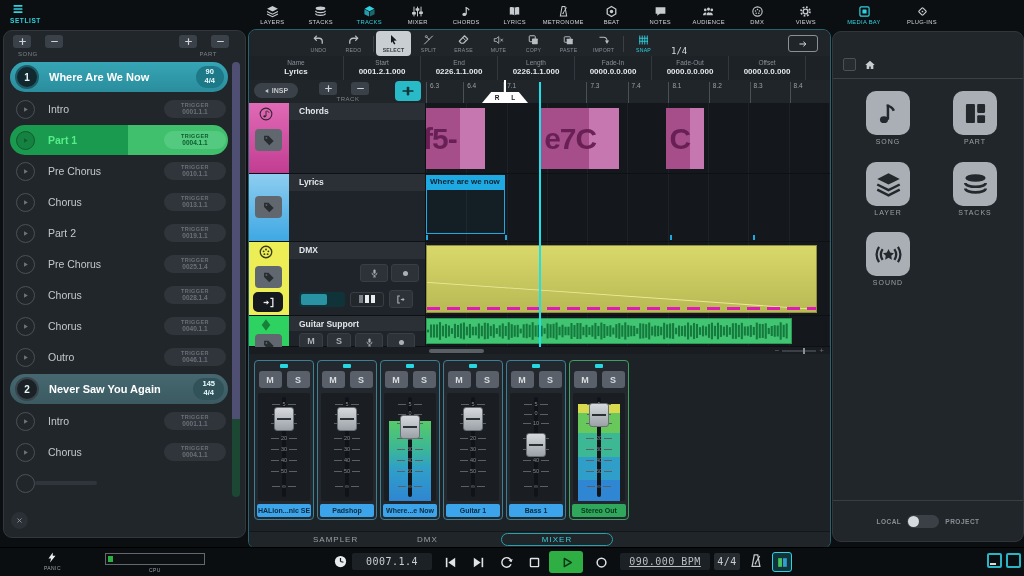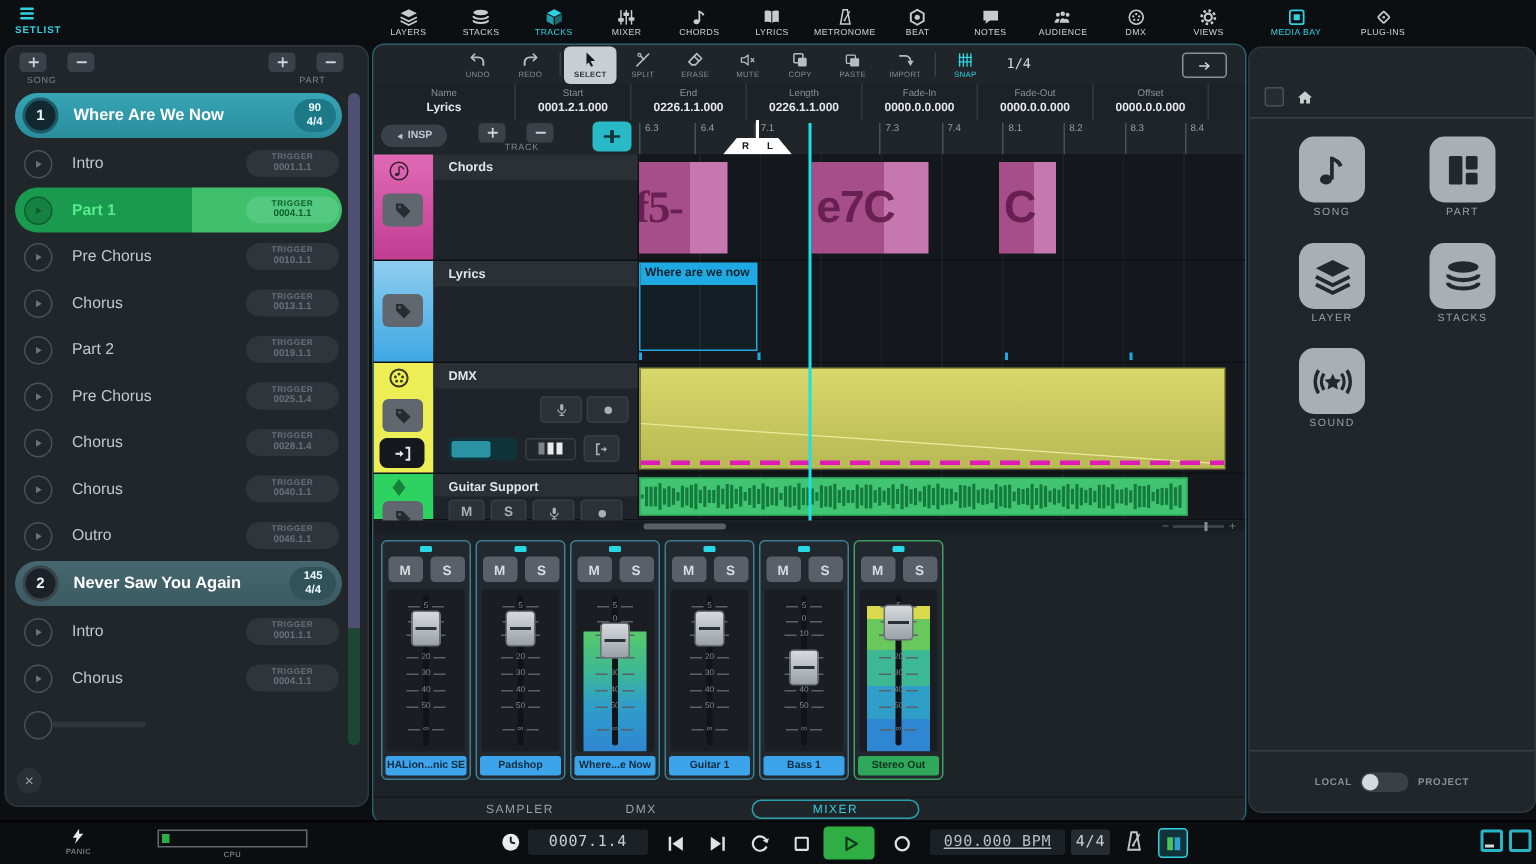--- a/index.html
+++ b/index.html
@@ -52,21 +52,21 @@
   #tabbar{position:absolute;left:248px;top:0;width:582px;height:29px;display:flex;}
   .tab{flex:1;display:flex;flex-direction:column;align-items:center;justify-content:center;gap:1px;}
   .tab svg{width:15px;height:13px;color:#c6cbd0;}
   .tab span{font-size:5.8px;color:#ced3d7;letter-spacing:.3px;white-space:nowrap;}
   .tab.active svg,.tab.active span{color:#2fd2e0;}
   #righttabs{position:absolute;left:832px;top:0;width:192px;height:29px;display:flex;gap:2px;padding-left:4px;}
   #righttabs .tab{flex:0 0 56px;}
   
   #mainpanel{position:absolute;left:248px;top:29px;width:581px;height:518px;background:#1b2025;
              border:1px solid #2c6270;border-radius:8px;overflow:hidden;box-sizing:content-box;}
-  #toolbar{position:absolute;left:0;top:0;right:0;height:26px;display:flex;align-items:center;background:#20252a;border-bottom:1px solid #14171a;}
+  #toolbar{position:absolute;left:0;top:0;right:0;height:26px;display:flex;align-items:flex-end;background:#20252a;border-bottom:1px solid #14171a;}
   .tbtn{width:35px;height:25px;display:flex;flex-direction:column;align-items:center;justify-content:center;}
   .tbtn svg{width:13px;height:12px;color:#b7bdc3;}
   .tbtn span{font-size:5.2px;color:#878d94;letter-spacing:.2px;margin-top:1px;}
   .tbtn.lit{background:#c9ced3;border-radius:4px;}
   .tbtn.lit svg{color:#15181c;}
   .tbtn.lit span{color:#33383d;font-weight:bold;}
   .tbtn.cyan svg,.tbtn.cyan span{color:#2fd2e0;}
   .tsep{width:1px;height:16px;background:#3a4046;margin:0 2px;}
   #snapval{font-size:9px;color:#d5dade;margin:0 10px;font-family:"DejaVu Sans Mono",monospace;}
   #tb-arrow{position:absolute;right:12px;top:5px;width:28px;height:15px;border:1px solid #8a9096;border-radius:3px;
@@ -872,21 +872,21 @@
               <svg viewBox="0 0 24 24">
                 <use href="#i-tag" xlink:href="#i-tag"></use>
               </svg>
             </div>
           </div>
           <div class="tbody">
             <div class="tnamebar"></div>
             <div class="tname">Chords</div>
           </div>
           <div class="tlane">
-            <div class="chblk" style="left: -1.5%; width: 16%; font-family: Liberation Serif, serif;">f5-</div>
+            <div class="chblk" style="left: -1.5%; width: 16%;">f5-</div>
             <div class="chblk" style="left: 28.5%; width: 19.3%;">e7C</div>
             <div class="chblk" style="left: 59.5%; width: 9.2%;">C</div>
           </div>
         </div>
         <div class="trow" style="height: 68px;">
           <div class="tstrip" style="background: linear-gradient(rgb(142, 205, 240), rgb(63, 168, 228));">
             <div class="sbox" style="top: 22px;">
               <svg viewBox="0 0 24 24">
                 <use href="#i-tag" xlink:href="#i-tag"></use>
               </svg>
@@ -1349,21 +1349,21 @@
             </div>
             <div class="sc" style="top: 84%;">
               <span>∞</span>
             </div>
             <div class="cap" style="top: 10.32px;"></div>
           </div>
           <div class="cname green">Stereo Out</div>
         </div>
       </div>
     <div id="btabs">
-        <div class="btab" style="left: 75px;">SAMPLER</div>
+        <div class="btab" style="left: 64px;">SAMPLER</div>
         <div class="btab" style="left: 168px;">DMX</div>
         <div class="btab active" style="left: 252px; width: 110px;">MIXER</div>
       </div>
   </div>
 
   <div id="rpanelbox">
     <div id="rphead">
       <div id="rpcheck"></div>
       <svg id="rphome">
           <use href="#i-home"></use>

